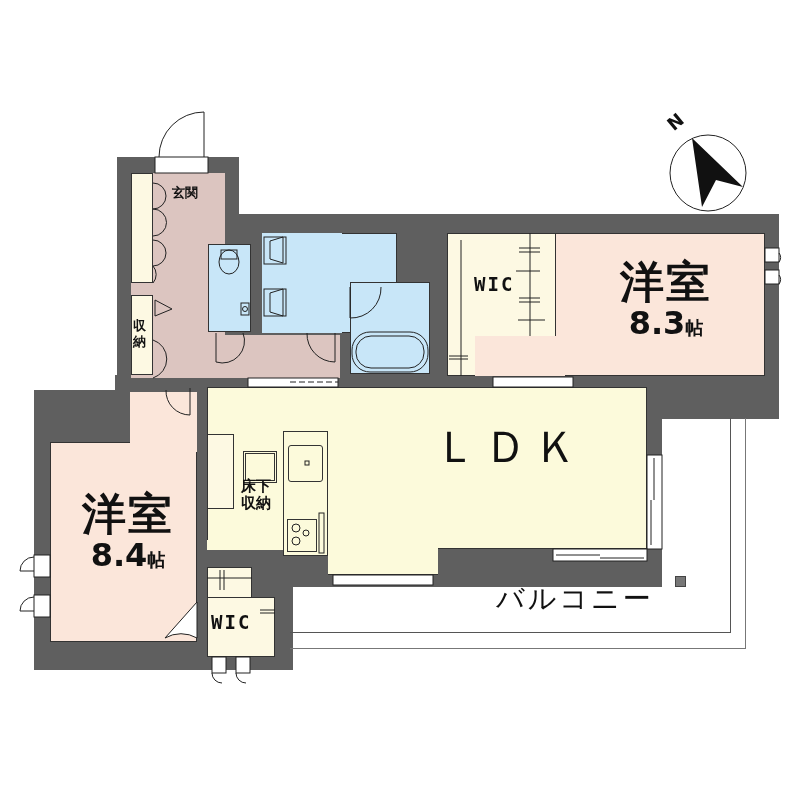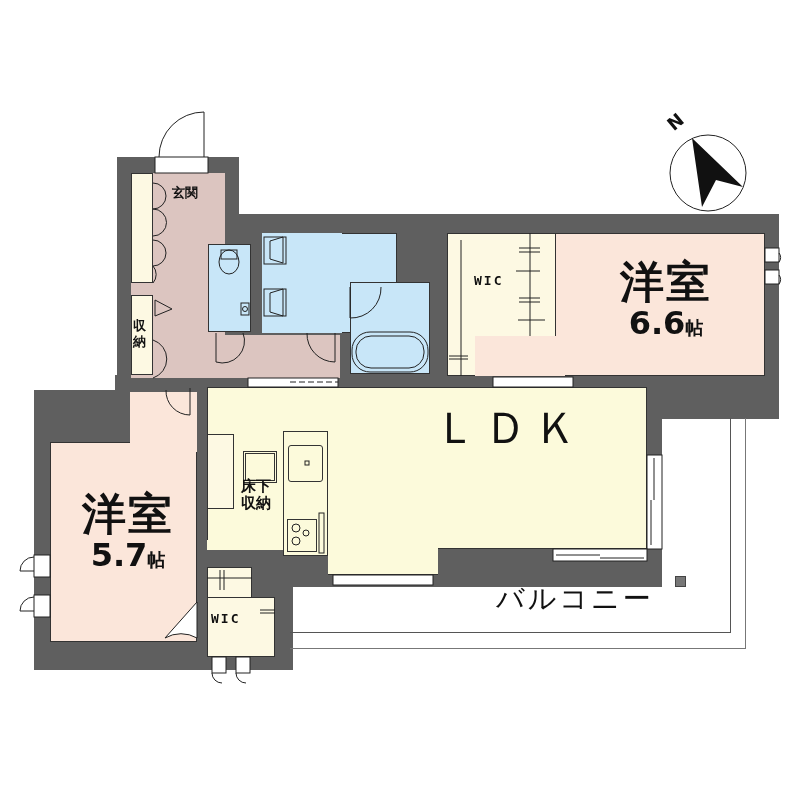--- a/index.html
+++ b/index.html
@@ -5,21 +5,21 @@
   html,body{margin:0;padding:0;background:#fff;}
   body{width:800px;height:800px;position:relative;overflow:hidden;font-family:"DejaVu Sans","Liberation Sans",sans-serif;}
   .abs{position:absolute;}
   .wall{background:#5f5f5f;position:absolute;}
   .room{position:absolute;box-sizing:border-box;border:1px solid #333;}
   .label{position:absolute;color:#111;text-align:center;line-height:1.1;white-space:nowrap;}
   .big{font-size:44px;font-weight:bold;letter-spacing:2px;}
   .num{font-size:32px;font-weight:bold;}
   .tsu{font-size:18px;font-weight:bold;}
   .small{font-size:15px;font-weight:bold;}
-  .wic{font-size:13px;font-weight:bold;letter-spacing:2px;font-family:"DejaVu Sans Mono","Liberation Mono",monospace;}
+  .wic{font-size:19px;font-weight:bold;letter-spacing:2px;font-family:"DejaVu Sans Mono","Liberation Mono",monospace;}
   svg.overlay{position:absolute;left:0;top:0;}
 </style>
 </head>
 <body>
 
 <div class="wall" style="left:117px;top:157px;width:122px;height:232px;"></div>
 <div class="wall" style="left:197px;top:214px;width:582px;height:168px;"></div>
 <div class="wall" style="left:640px;top:214px;width:139px;height:205px;"></div>
 <div class="wall" style="left:190px;top:375px;width:472px;height:212px;"></div>
 <div class="wall" style="left:34px;top:390px;width:166px;height:280px;"></div>
@@ -139,35 +139,35 @@
 <div class="label" style="left:133px;top:318px;font-size:13px;font-weight:bold;line-height:1.2;">
   <div>収</div>
   <div>納</div>
 </div>
 
 <div class="label wic" style="left:474px;top:274px;">WIC</div>
 
 <div class="label" style="left:620px;top:258px;">
   <div class="big">洋室</div>
   <div>
-    <span class="num">6.6</span><span class="tsu">帖</span>
+    <span class="num">8.3</span><span class="tsu">帖</span>
   </div>
 </div>
 
-<div class="label" style="left:434px;top:404px;">
+<div class="label" style="left:434px;top:423px;">
   <div class="big" style="letter-spacing:6px;font-weight:normal;">ＬＤＫ</div>
 </div>
 
 <div class="label small" style="left:241px;top:478px;line-height:1.15;">
   <div>床下</div>
   <div>収納</div>
 </div>
 
 <div class="label" style="left:82px;top:490px;">
   <div class="big">洋室</div>
   <div>
-    <span class="num">5.7</span><span class="tsu">帖</span>
+    <span class="num">8.4</span><span class="tsu">帖</span>
   </div>
 </div>
 
 <div class="label wic" style="left:211px;top:612px;">WIC</div>
 
 <div class="label" style="left:496px;top:584px;font-size:28px;letter-spacing:3px;">バルコニー</div>
 
 </body></html>

